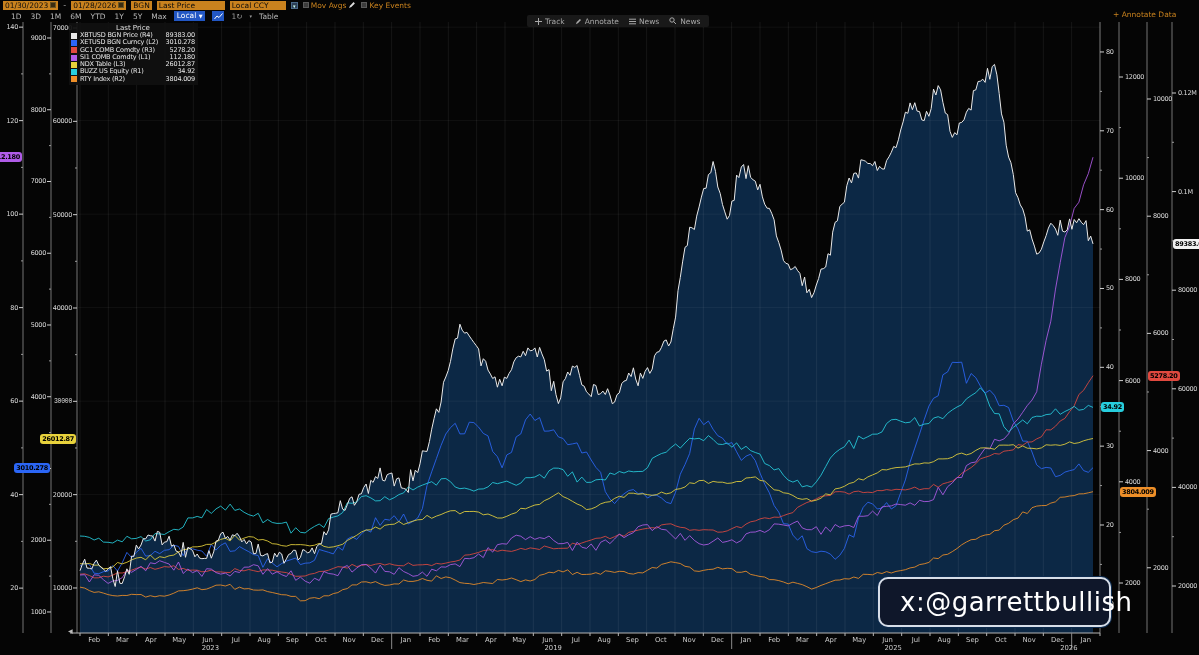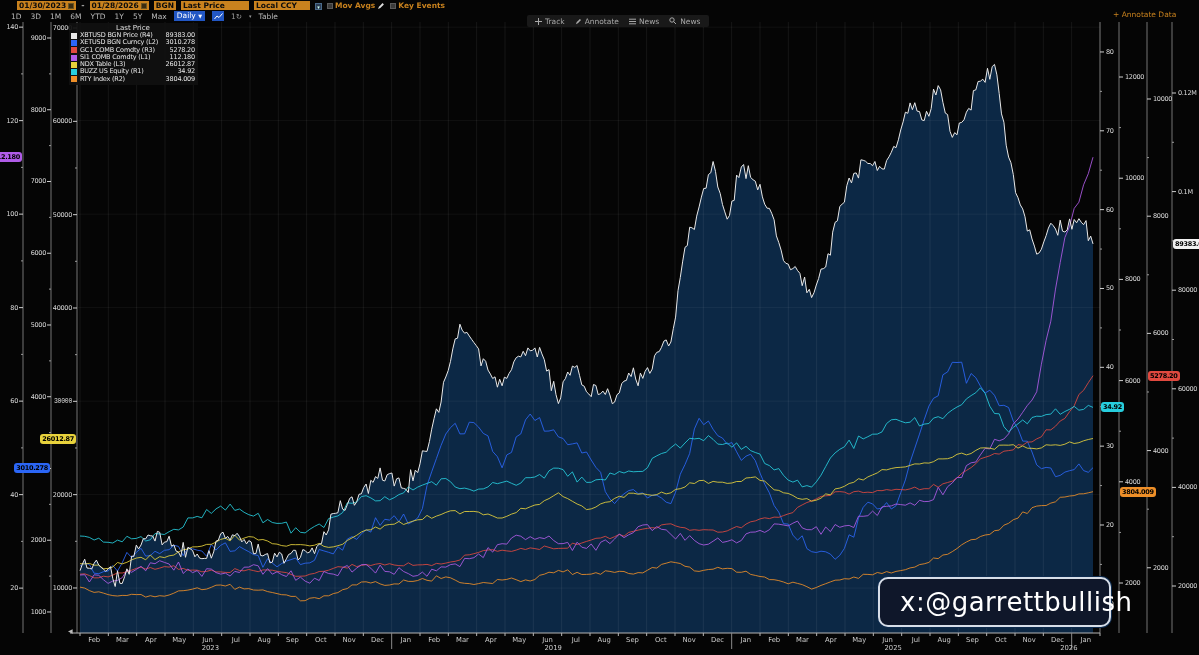--- a/index.html
+++ b/index.html
@@ -1,19 +1,19 @@
 <!DOCTYPE html>
 <html><head>
 <meta charset="utf-8">
 <style>
   html,body{margin:0;padding:0;background:#000;}
   *{box-sizing:border-box;font-family:"DejaVu Sans","Liberation Sans",sans-serif;}
   .stage{position:relative;width:1199px;height:655px;background:#050505;overflow:hidden;}
   
-  .row1{position:absolute;left:0;top:0;width:100%;height:10px;display:flex;align-items:flex-end;gap:5px;padding-left:17px;z-index:6;font-weight:bold;}
+  .row1{position:absolute;left:0;top:0;width:100%;height:10px;display:flex;align-items:center;gap:5px;padding-left:3px;z-index:6;}
   .obox{background:#c9821e;color:#0c0c0c;font-size:7.5px;line-height:9px;height:9px;padding:0 2px;display:flex;align-items:center;gap:2px;white-space:nowrap;}
   .calsq{display:inline-block;width:6px;height:6px;background:#3a2c10;border:1px solid #6b5522;}
   .dash{color:#999;font-size:8px;}
   .ddsq{display:inline-block;width:7px;height:7px;background:#2c3e55;border:1px solid #4a6villa;border:1px solid #4a6a8a;color:#cfe;font-size:5px;line-height:6px;text-align:center;}
   .chk{display:inline-block;width:6px;height:6px;background:#3c3c3c;border:1px solid #5a5a5a;}
   .amb{color:#c9821e;font-size:7.5px;white-space:nowrap;display:flex;align-items:center;gap:2px;}
   
   .row2{position:absolute;left:0;top:10px;width:100%;height:12px;display:flex;align-items:center;gap:7px;padding-left:3px;color:#b9b9b9;font-size:7.5px;z-index:6;margin-left:8px;}
   .per{cursor:default;}
   .bluebtn{background:#2257c4;color:#fff;padding:0 3px;height:10px;line-height:10px;font-size:7.5px;}
@@ -78,21 +78,21 @@
     <span id="periods" style="display:flex;gap:9px;">
         <span class="per">1D</span>
         <span class="per">3D</span>
         <span class="per">1M</span>
         <span class="per">6M</span>
         <span class="per">YTD</span>
         <span class="per">1Y</span>
         <span class="per">5Y</span>
         <span class="per">Max</span>
       </span>
-    <span class="bluebtn"><span>Daily</span> <span style="font-size:5px">▼</span></span>
+    <span class="bluebtn"><span>Local</span> <span style="font-size:5px">▼</span></span>
     <span class="blueicon">
       <svg width="9" height="7" viewBox="0 0 9 7">
           <polyline points="0.5,6 3,3 5,4.5 8.5,0.5" stroke="#fff" stroke-width="1" fill="none"></polyline>
         </svg>
     </span>
     <span class="graytxt">1↻</span>
     <span class="graytxt" style="font-size:5px">▾</span>
     <span>Table</span>
   </div>
 

